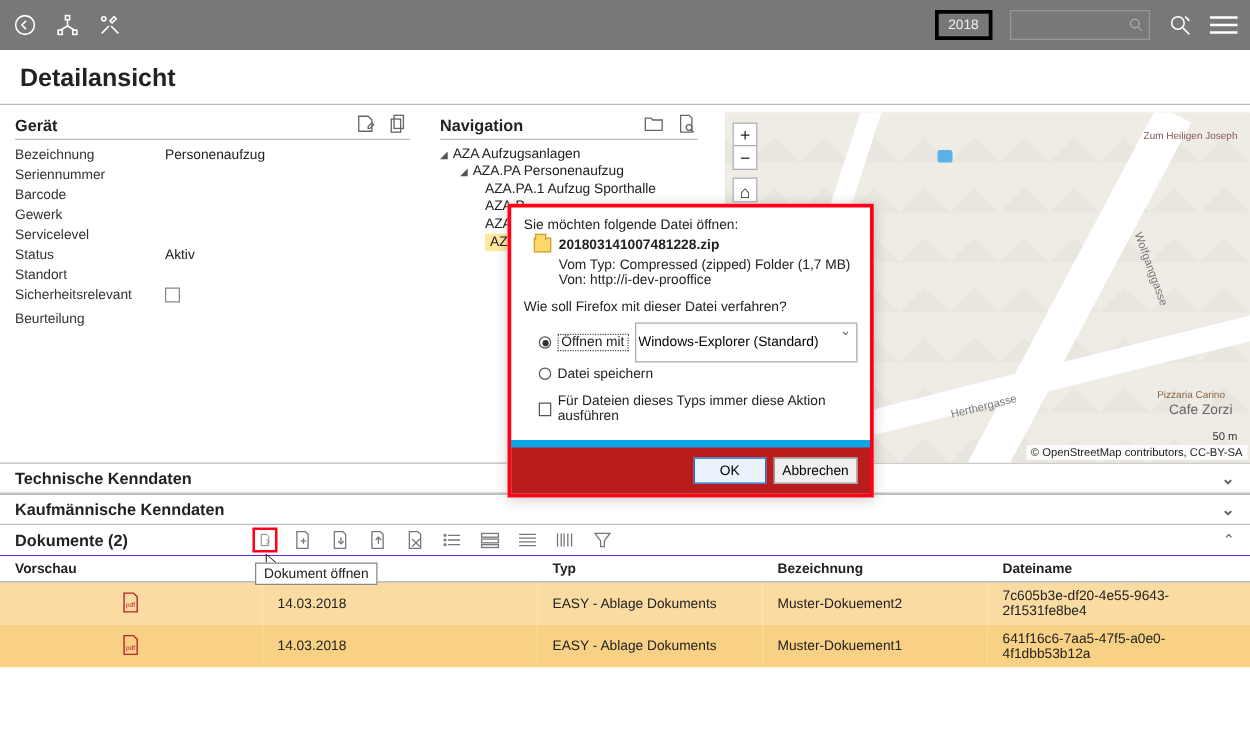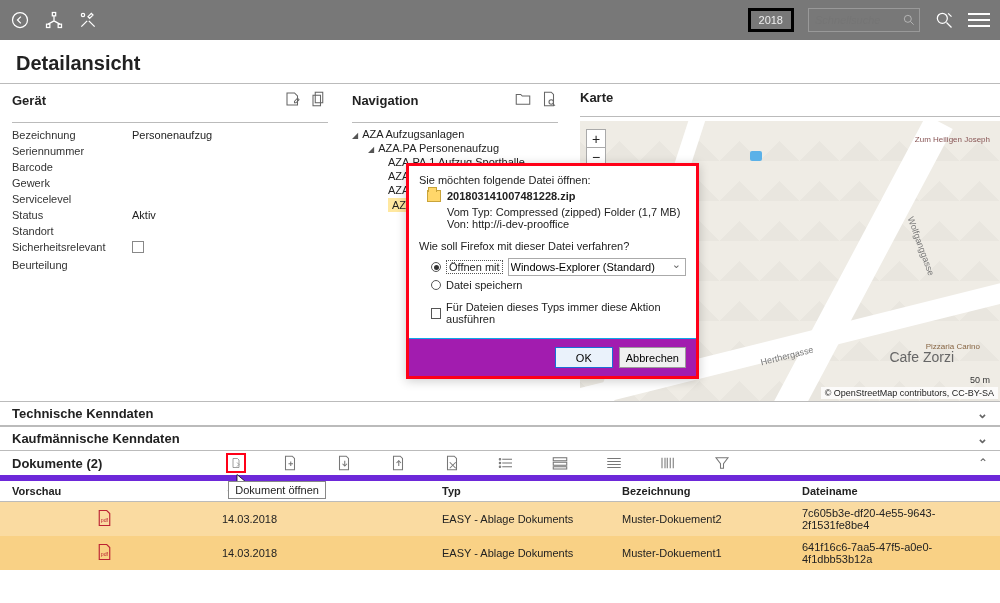--- a/index.html
+++ b/index.html
@@ -54,21 +54,21 @@
 
   
   .cols { display:flex; gap:0; border-top:1px solid #bbb; }
   .col { padding:6px 12px 10px; }
   .col.device { width:34%; }
   .col.nav { width:23%; }
   .col.map { width:43%; padding:6px 0 0 10px; }
 
   .panel-head {
     display:flex; align-items:center; border-bottom:1px solid #bbb;
-    padding-bottom:11px; margin-bottom:4px;
+    padding-bottom:0; margin-bottom:4px;
   }
   .panel-head .title { font-weight:bold; font-size:13px; flex:1; }
   .panel-head .icns { display:flex; gap:8px; }
   .panel-head .icns svg { width:18px; height:18px; stroke:#666; fill:none; stroke-width:1.4; }
 
   
   .field-row { display:flex; padding:2px 0; font-size:11px; }
   .field-row .lbl { width:120px; color:#333; }
   .field-row .val { flex:1; }
   .checkbox-empty { width:12px; height:12px; border:1px solid #888; display:inline-block; }
@@ -107,24 +107,24 @@
 
   
   .section-bar {
     border-top:1px solid #bbb; border-bottom:1px solid #bbb;
     padding:4px 12px; font-weight:bold; font-size:13px;
     display:flex; align-items:center;
   }
   .section-bar .chev { margin-left:auto; color:#666; }
 
   
-  .dok-row { display:flex; align-items:center; border-bottom:6px solid #6d28d9; padding:2px 12px; }
+  .dok-row { display:flex; align-items:center; border-bottom:1px solid #6d28d9; padding:2px 12px; }
   .dok-title { font-weight:bold; font-size:13px; }
   .dok-tools { margin-left:auto; display:flex; gap:10px; position:relative; }
-  .dok-tools .tool { width:20px; height:20px; display:flex; align-items:center; justify-content:center;margin-left:24px; }
+  .dok-tools .tool { width:20px; height:20px; display:flex; align-items:center; justify-content:center; }
   .dok-tools .tool svg { width:18px; height:18px; stroke:#777; fill:none; stroke-width:1.4; }
   .red-box { border:2px solid var(--highlight-red); padding:2px; position:relative; }
   .cursor {
     position:absolute; left:6px; top:18px; width:14px; height:18px; pointer-events:none;
   }
   .tooltip {
     position:absolute; top:26px; left:0; background:#fff; border:1px solid #888;
     padding:2px 6px; font-size:11px; white-space:nowrap; z-index:5;
   }
 
@@ -156,27 +156,27 @@
   .modal .file-line { display:flex; align-items:center; gap:6px; margin:4px 0 4px 8px; }
   .modal .folder-ico { width:14px; height:12px; background:#ffd76a; border:1px solid #c9a43a; position:relative; }
   .modal .folder-ico::before { content:""; position:absolute; top:-4px; left:0; width:7px; height:4px; background:#ffd76a; border:1px solid #c9a43a; border-bottom:none; }
   .modal .indent { margin-left:28px; }
   .modal .q { margin:10px 0 6px; }
   .modal .opt { display:flex; align-items:center; gap:5px; margin:3px 0 3px 12px; }
   .modal .radio { width:10px; height:10px; border:1px solid #555; border-radius:50%; display:inline-flex; align-items:center; justify-content:center; }
   .modal .radio.checked::after { content:""; width:5px; height:5px; background:#333; border-radius:50%; }
   .modal .opt-label-box { border:1px dotted #555; padding:0 2px; }
   .modal select.fake {
-    flex:1; border:1px solid #aaa; height:18px; font-size:11px; padding:0 2px; background:#fff;
+    flex:1; border:1px solid #aaa; height:32px; font-size:11px; padding:0 2px; background:#fff;
     appearance:none; -webkit-appearance:none; position:relative;
   }
   .modal .select-wrap { position:relative; display:flex; flex:1; }
   .modal .select-wrap::after { content:"⌄"; position:absolute; right:5px; top:0; color:#666; pointer-events:none; }
   .modal .chk { width:11px; height:11px; border:1px solid #555; display:inline-block; }
-  .modal .footer { display:flex; justify-content:flex-end; gap:6px; padding:8px 10px; border-top:1px solid #0ea5e9; background:#a21caf; }
+  .modal .footer { display:flex; justify-content:flex-end; gap:6px; padding:8px 10px; border-top:6px solid #0ea5e9; background:#b91c1c; }
   .modal .btn { min-width:58px; height:21px; border:1px solid #9b9b9b; background:#f0f0f0; font-size:11px; }
   .modal .btn.primary { border:1.5px solid #1a6fd6; background:#eaf2fb; }
 
   .page-wrap { position:relative; width:1000px; }
 </style>
 </head>
 <body>
 
 <div class="page-wrap">
 
@@ -306,30 +306,27 @@
         <div class="node caret"><span>AZA Aufzugsanlagen</span></div>
         <div class="node caret ind1"><span>AZA.PA Personenaufzug</span></div>
         <div class="node ind2"><span>AZA.PA.1 Aufzug Sporthalle</span></div>
         <div class="node ind2"><span>AZA.P…</span></div>
         <div class="node ind2"><span>AZA.P…</span></div>
         <div class="node ind2"><span class="sel">AZA.P…</span></div>
       </div>
     </div>
 
     <div class="col map">
-      <div class="panel-head">
-        <div class="title">Karte</div>
-      </div>
       <div class="map-canvas">
         <div class="street" style="left:-20px; top:210px; width:500px; height:20px; transform:rotate(-14deg);"></div>
         <div class="street" style="left:260px; top:-20px; width:30px; height:360px; transform:rotate(28deg);"></div>
         <div class="street" style="left:60px; top:-20px; width:16px; height:340px; transform:rotate(18deg);"></div>
         <div style="position:absolute; left:180px; top:230px; font-size:9px; transform:rotate(-14deg); color:#777">Herthergasse</div>
         <div style="position:absolute; left:310px; top:120px; font-size:9px; transform:rotate(70deg); color:#777">Wolfganggasse</div>
-        <div style="position:absolute; right:46px; bottom:36px; font-size:14px; color:#666">Cafe Zorzi</div>
+        <div style="position:absolute; right:14px; bottom:36px; font-size:11px; color:#666">Cafe Zorzi</div>
         <div style="position:absolute; right:20px; bottom:50px; font-size:8px; color:#864">Pizzaria Carino</div>
         <div style="position:absolute; right:10px; top:14px; font-size:8px; color:#855">Zum Heiligen Joseph</div>
         <div style="position:absolute; left:170px; top:30px; width:12px; height:10px; background:#5bb1e8; border-radius:2px;"></div>
 
         <div class="map-ctrl zoom">
             <div>+</div>
             <div style="border-bottom:none">−</div>
           </div>
         <div class="map-ctrl home">⌂</div>
 

